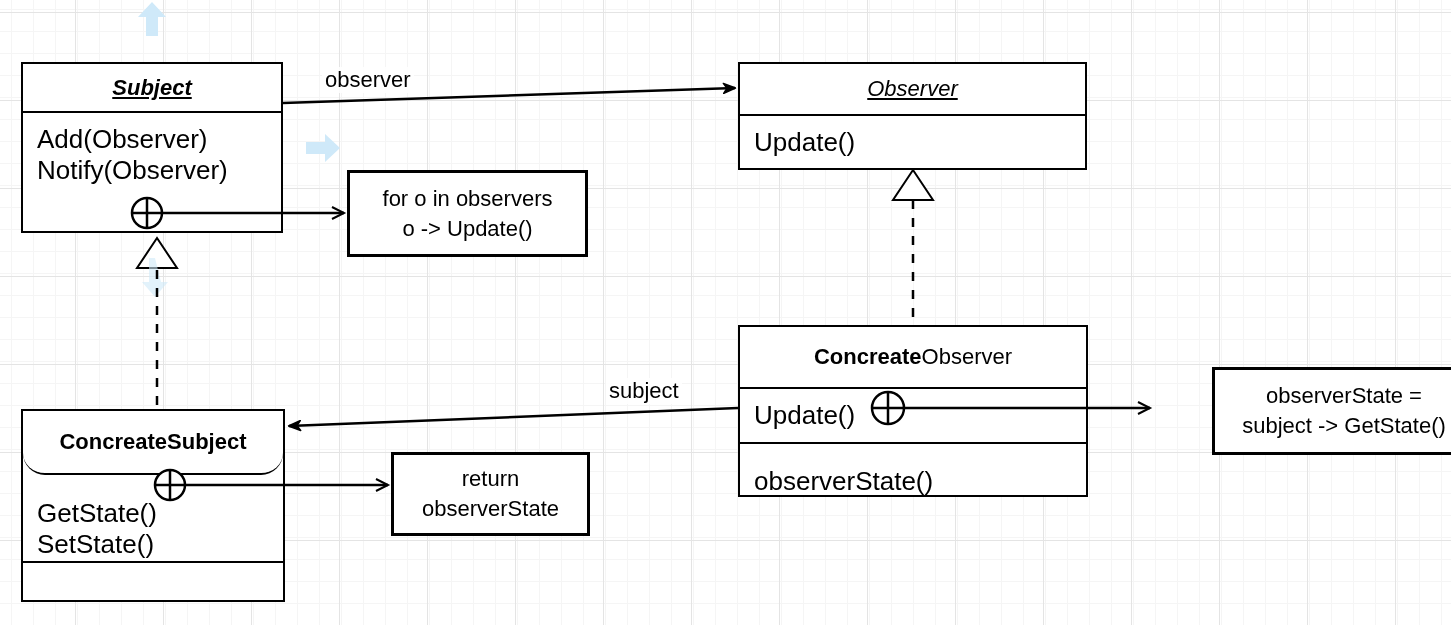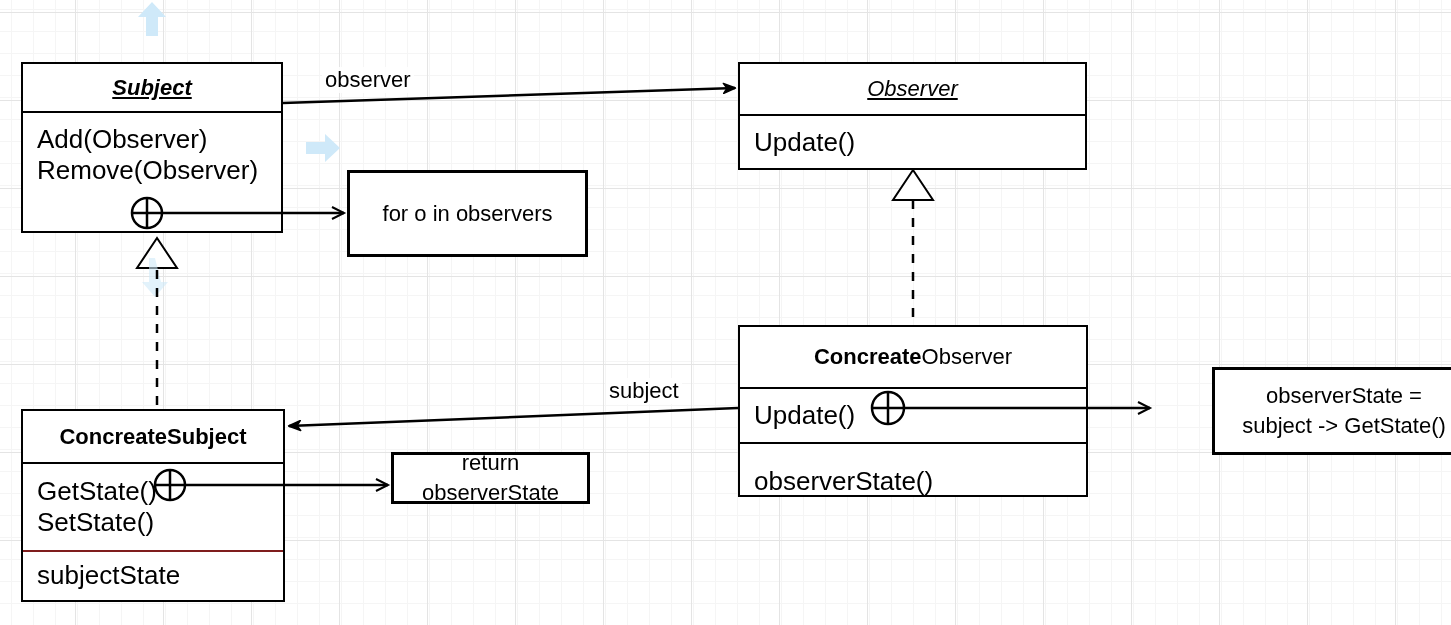--- a/index.html
+++ b/index.html
@@ -44,21 +44,21 @@
 <body>
 
 <div id="canvas">
 
   <div class="uml-class" style="left:21px; top:62px; width:262px; height:171px;">
     <div class="uml-title" style="height:49px;">
       <span class="bold abstract">Subject</span>
     </div>
     <div class="uml-compartment" style="padding-top:11px;">
       <div class="uml-line">Add(Observer)</div>
-      <div class="uml-line">Remove(Observer)</div>
+      <div class="uml-line">Notify(Observer)</div>
     </div>
   </div>
 
   <div class="uml-class" style="left:738px; top:62px; width:349px; height:108px;">
     <div class="uml-title" style="height:52px;">
       <span class="abstract">Observer</span>
     </div>
     <div class="uml-compartment vcenter" style="height:52px;">
       <div class="uml-line">Update()</div>
     </div>
@@ -70,37 +70,35 @@
     </div>
     <div class="uml-compartment vcenter" style="height:55px; border-bottom:2px solid #000;">
       <div class="uml-line">Update()</div>
     </div>
     <div class="uml-compartment vcenter" style="height:74px;">
       <div class="uml-line">observerState()</div>
     </div>
   </div>
 
   <div class="uml-class" style="left:21px; top:409px; width:264px; height:193px;">
-    <div class="uml-title" style="height:53px;">
+    <div class="uml-title" style="height:64px;border-radius:22px;">
       <span class="bold">ConcreateSubject</span>
     </div>
-    <div class="uml-compartment" style="height:88px; border-bottom:2px solid #7f1d1d; padding-top:12px;">
+    <div class="uml-compartment" style="height:88px; border-bottom:2px solid #000000; padding-top:23px;">
       <div class="uml-line">GetState()</div>
       <div class="uml-line">SetState()</div>
-    </div>
-    <div class="uml-compartment vcenter" style="height:47px;">
-      <div class="uml-line">subjectState</div>
     </div>
   </div>
 
   <div class="note" style="left:347px; top:170px; width:241px; height:87px;">
     <div>for o in observers</div>
+    <div>o -&gt; Update()</div>
   </div>
 
-  <div class="note" style="left:391px; top:452px; width:199px; height:52px;text-align:center;">
+  <div class="note" style="left:391px; top:452px; width:199px; height:84px;text-align:center;">
     <div>return</div>
     <div>observerState</div>
   </div>
 
   <div class="note" style="left:1212px; top:367px; width:264px; height:88px;">
     <div>observerState =</div>
     <div>subject -&gt; GetState()</div>
   </div>
 
   <div class="edge-label" style="left:322px; top:67px;">observer</div>

